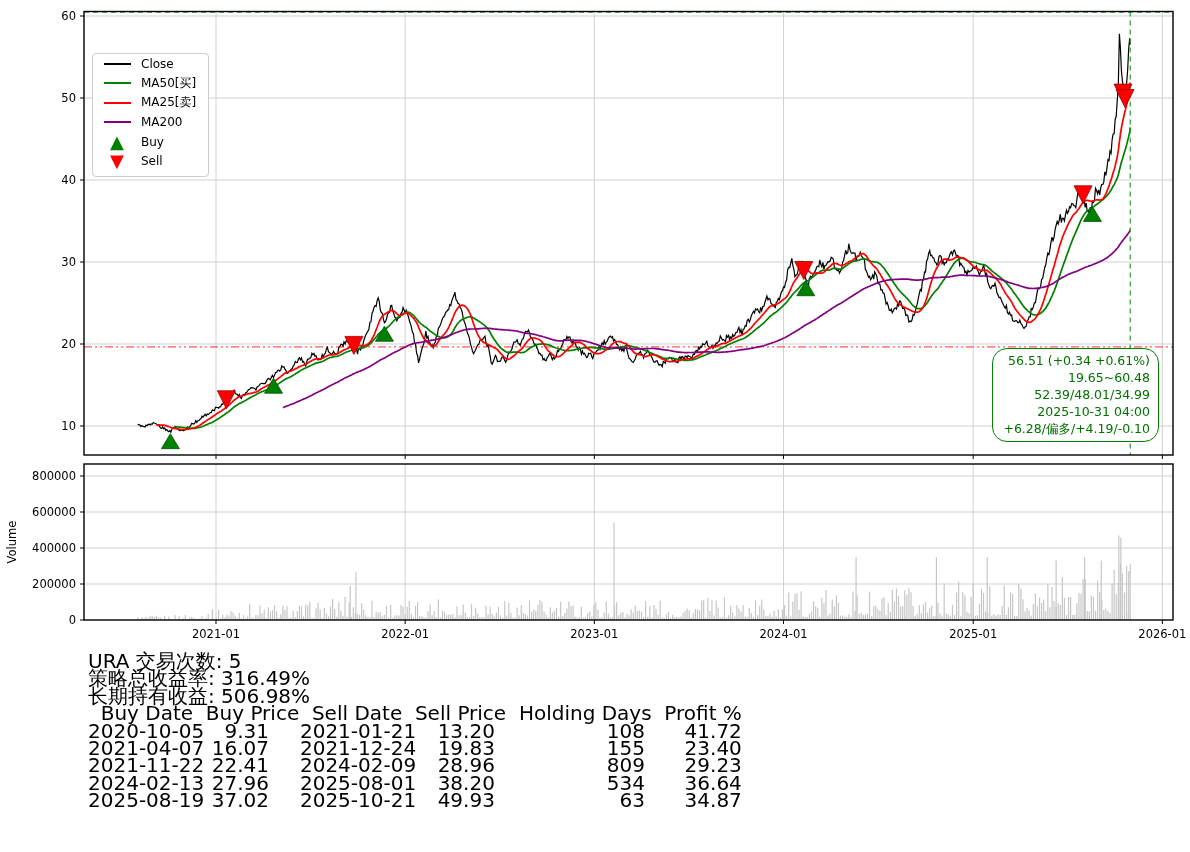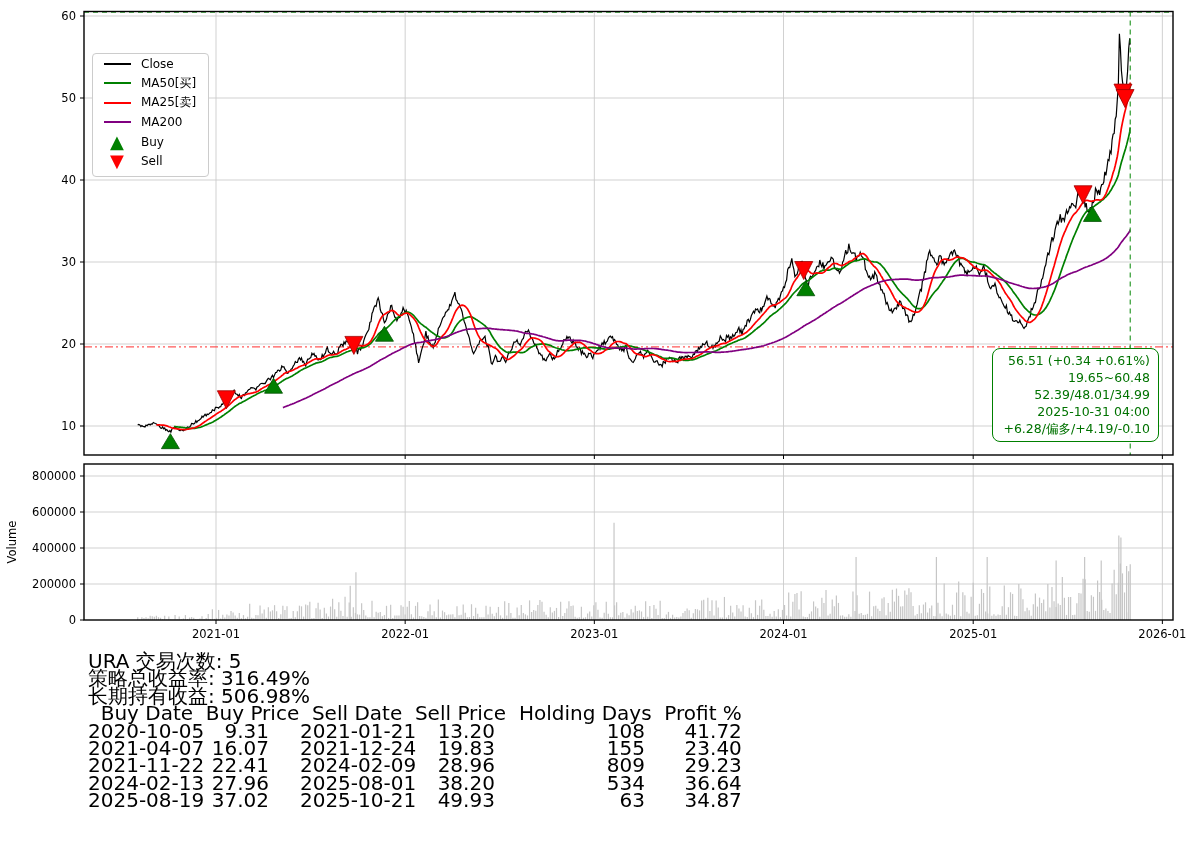--- a/index.html
+++ b/index.html
@@ -5,21 +5,21 @@
   html,body{margin:0;padding:0;background:#fff;}
   .stage{position:relative;width:1190px;height:852px;background:#ffffff;overflow:hidden;
          font-family:"DejaVu Sans","Liberation Sans",sans-serif;}
   #chart-svg{position:absolute;left:0;top:0;}
   .legend{position:absolute;left:92px;top:16px;background:#ffffff;border:1px solid #cccccc;
           border-radius:4px;padding:0 12px 5px 6px;z-index:3;margin-top:37px;}
   .legend-row{display:flex;align-items:center;height:19.5px;font-size:12px;color:#000;white-space:nowrap;}
   .legend-swatch{width:36px;display:flex;justify-content:center;align-items:center;margin-right:6px;}
   .legend-line{width:27px;height:0;border-top:2px solid #000;}
   .legend-tri{font-size:18px;line-height:14px;}
-  .annotation{position:absolute;right:31px;top:348px;border:1.5px solid #008000;border-radius:8px;
+  .annotation{position:absolute;right:31px;top:348px;border:1.5px solid #008000;border-radius:15px;
               background:rgba(255,255,255,0.92);padding:3px 8px 4px 10px;text-align:right;
               color:#007200;font-size:12.5px;line-height:17px;z-index:2;white-space:nowrap;}
   .stats{position:absolute;left:88px;top:653px;font-size:20px;line-height:17.4px;color:#000;}
   .tbl-header{white-space:pre;}
   .trow{display:flex;justify-content:space-between;}
   .trow span{display:block;white-space:nowrap;}
   .c1{width:94px;text-align:left;}
   .c2{width:61px;text-align:right;}
   .c3{width:102px;text-align:left;margin-left:5px;}
   .c4{width:67px;text-align:right;}

